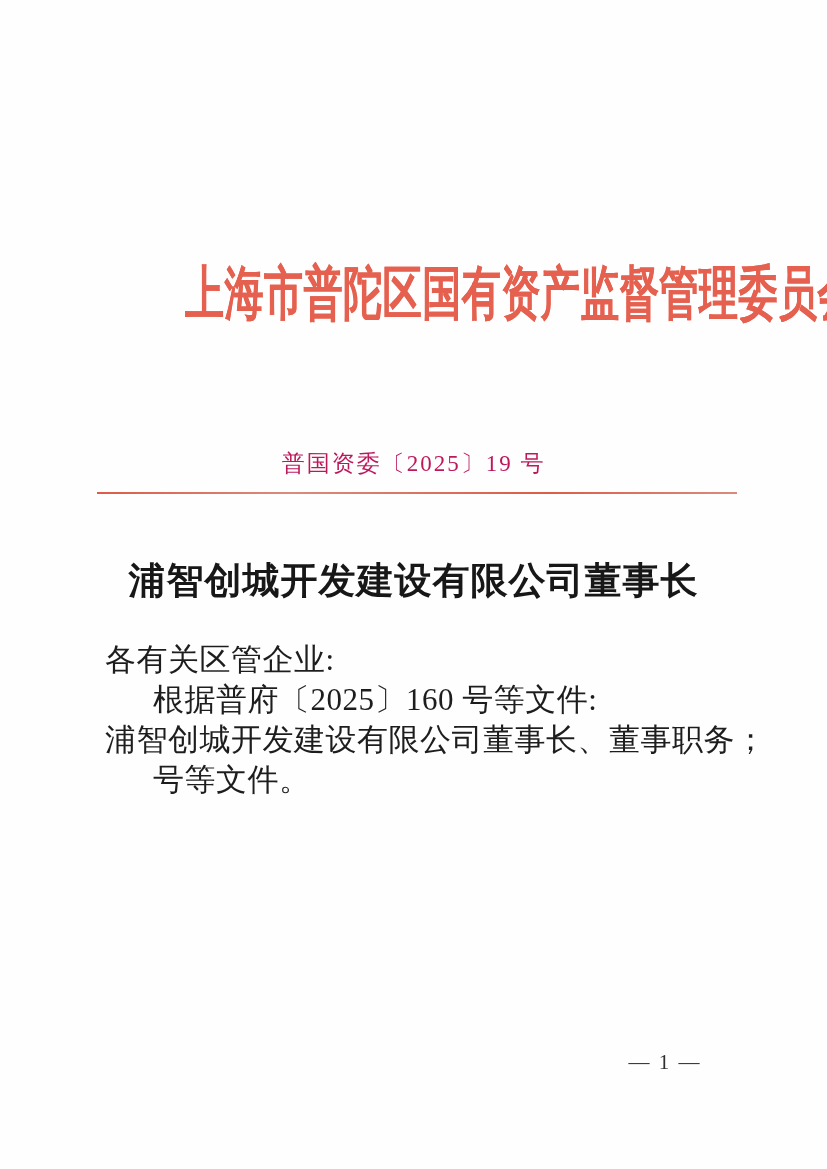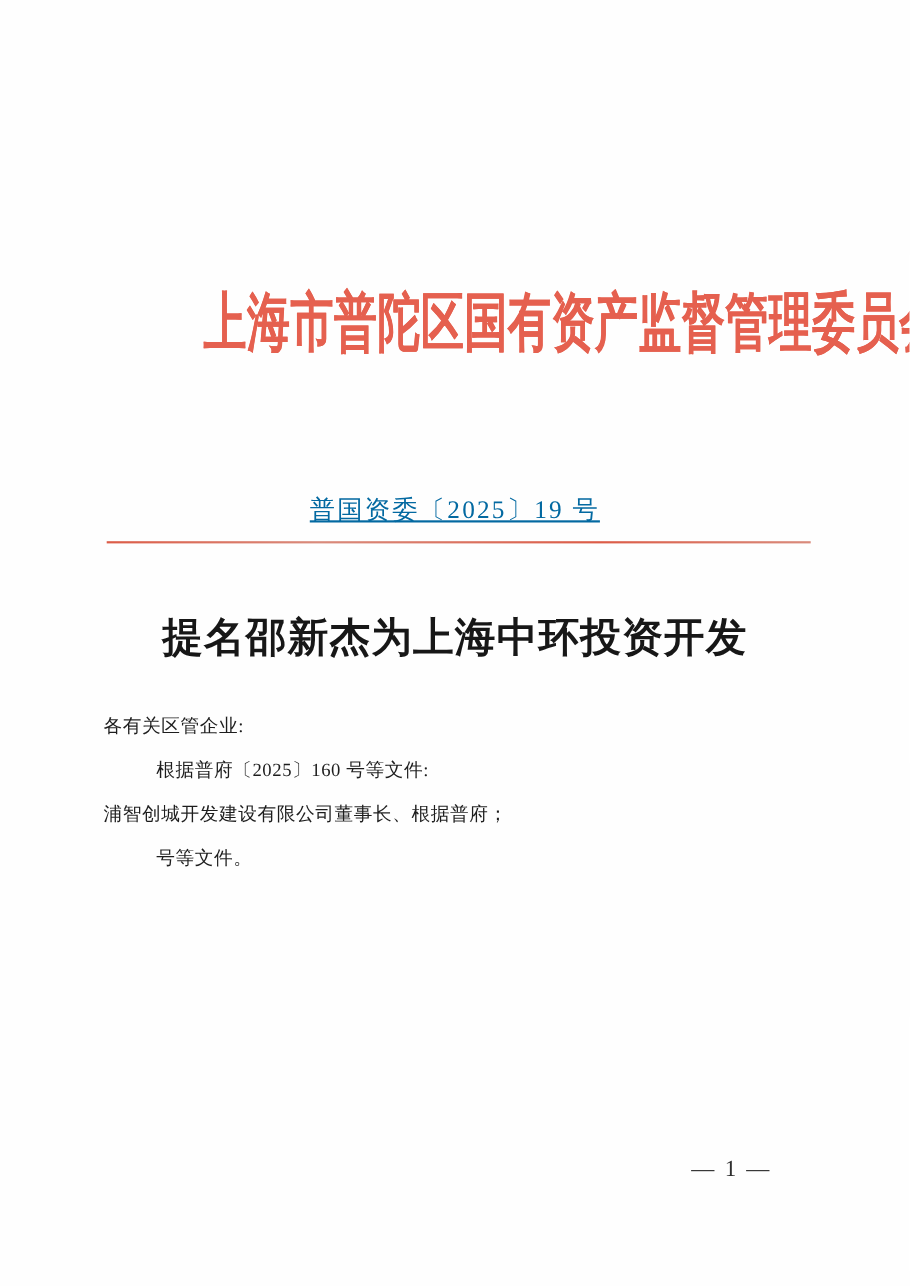--- a/index.html
+++ b/index.html
@@ -38,23 +38,22 @@
   }
   
   .doc-number {
     position: absolute;
     top: 449px;
     left: 0;
     width: 100%;
     text-align: center;
     font-size: 23px;
     letter-spacing: 2px;
-    color: #0369a1;
+    color: #be185d;
     line-height: 30px;
-    text-decoration: underline;
   }
   
   .red-rule {
     position: absolute;
     top: 492px;
     left: 97px;
     width: 640px;
     height: 2px;
     background: linear-gradient(to right, #df604c, #d98b7c 30%, #dc5c47 70%, #d98b7c);
     border: none;
@@ -70,23 +69,23 @@
     font-weight: bold;
     letter-spacing: 1px;
     color: #171717;
     line-height: 46px;
     white-space: nowrap;
   }
   
   .body-text {
     position: absolute;
     top: 640px;
-    left: 94px;
+    left: 105px;
     width: 642px;
-    font-size: 17px;
+    font-size: 31px;
     line-height: 40px;
     color: #1d1d1d;
   }
   .body-text .line {
     white-space: nowrap;
     letter-spacing: 0.5px;
   }
   .body-text .line.indent {
     text-indent: 48px;
   }
@@ -109,24 +108,24 @@
 <div class="page">
 
   <div class="letterhead">
     <span class="stretch" style="color: rgb(229, 96, 79); text-shadow: rgb(229, 96, 79) 0.5px 0px 0px;">上海市普陀区国有资产监督管理委员会文件</span>
   </div>
 
   <div class="doc-number">普国资委〔2025〕19 号</div>
 
   <div class="red-rule" style="background: linear-gradient(to right, rgb(220, 92, 71), rgb(217, 139, 124) 30%, rgb(220, 92, 71) 70%, rgb(217, 139, 124));"></div>
 
-  <div class="notice-title">提名邵新杰为上海中环投资开发</div>
+  <div class="notice-title">浦智创城开发建设有限公司董事长</div>
 
   <div class="body-text">
     <div class="line">各有关区管企业:</div>
     <div class="line indent">根据普府〔2025〕160 号等文件:</div>
-    <div class="line">浦智创城开发建设有限公司董事长、根据普府；</div>
+    <div class="line">浦智创城开发建设有限公司董事长、董事职务；</div>
     <div class="line indent">号等文件。</div>
   </div>
 
   <div class="page-number">— 1 —</div>
 
 </div>
 
 </body></html>

